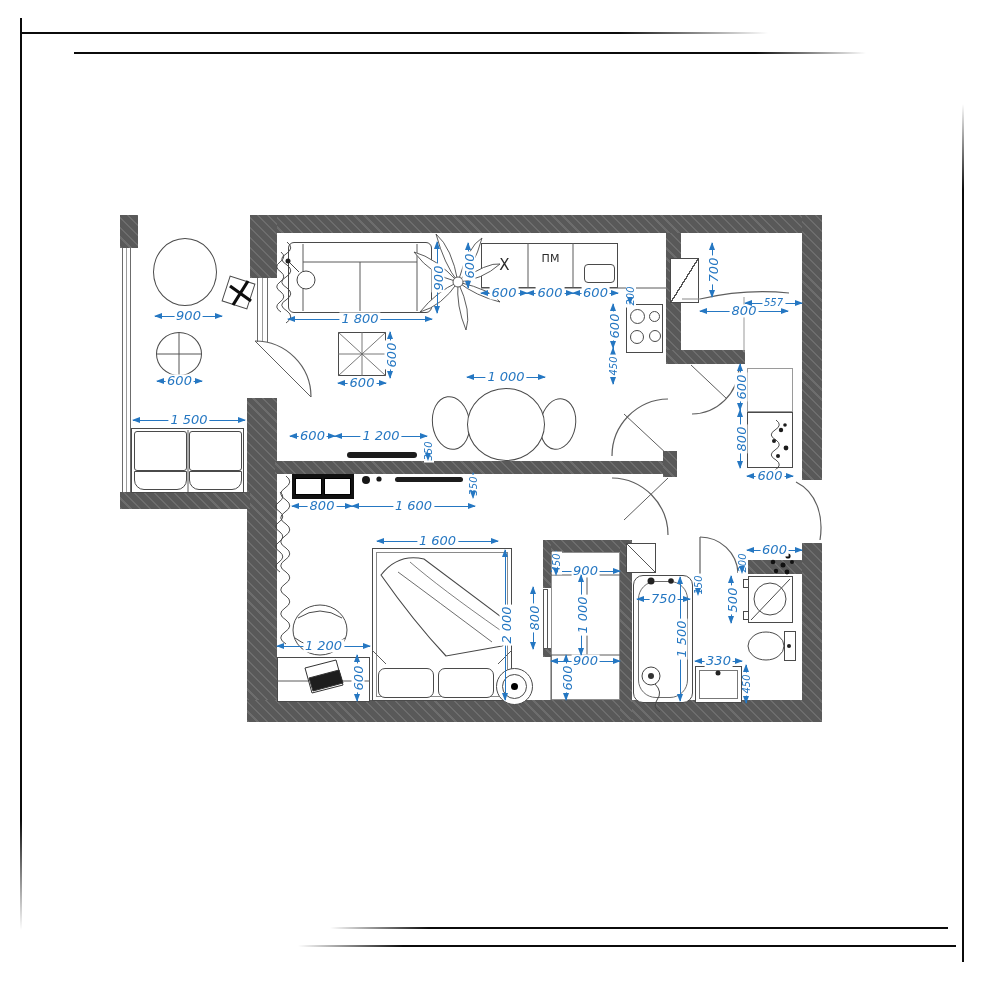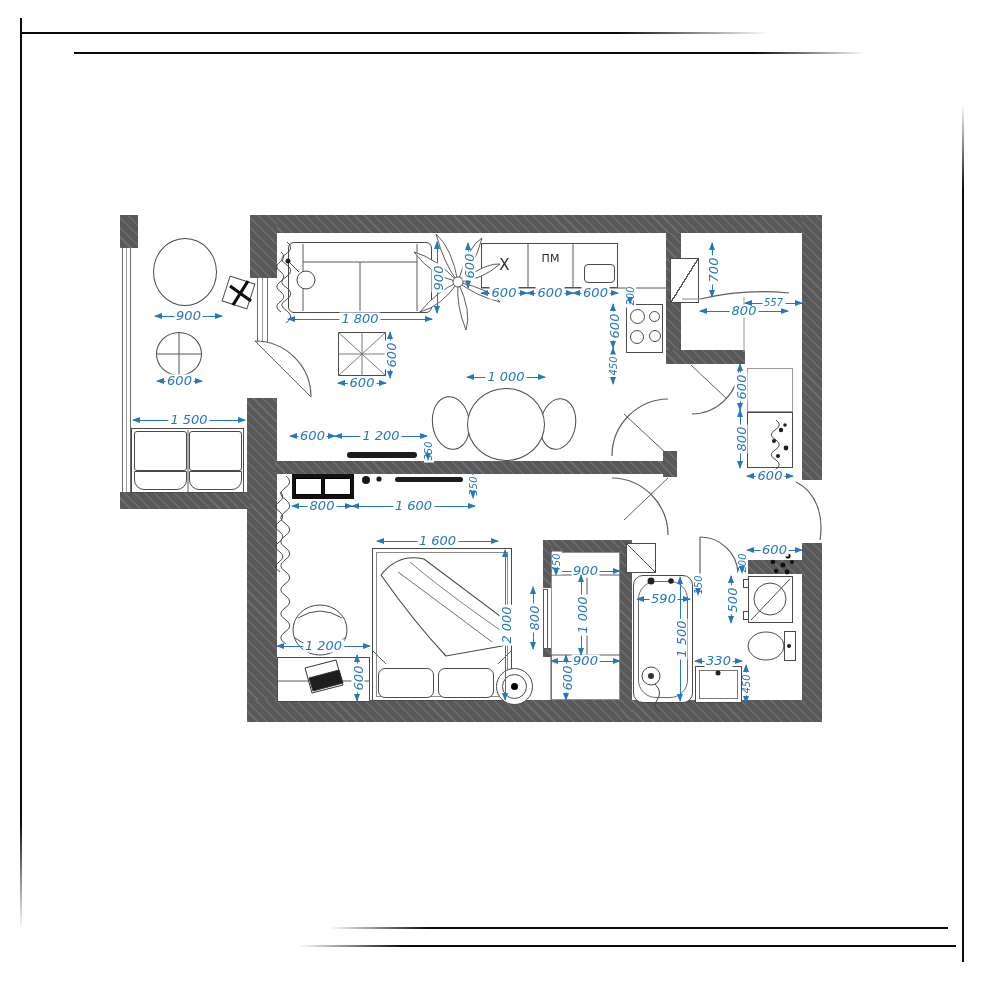--- a/index.html
+++ b/index.html
@@ -271,21 +271,21 @@
   <div class="dh" style="left:551px;top:571px;width:69px;">
       <span>900</span>
     </div>
   <div class="dh" style="left:551px;top:661px;width:69px;">
       <span>900</span>
     </div>
   <div class="dh" style="left:747px;top:550px;width:55px;">
       <span>600</span>
     </div>
   <div class="dh" style="left:637px;top:599px;width:53px;">
-      <span>590</span>
+      <span>750</span>
     </div>
   <div class="dh" style="left:695px;top:661px;width:47px;">
       <span>330</span>
     </div>
   <div class="dh" style="left:747px;top:476px;width:46px;">
       <span>600</span>
     </div>
 
   <div class="dv" style="left:437px;top:242px;height:71px;">
       <span>900</span>

